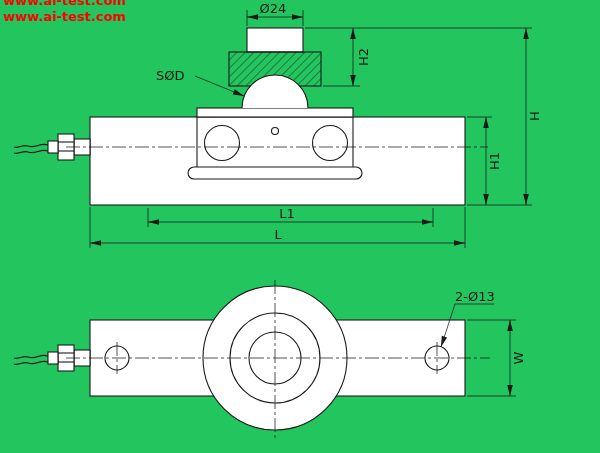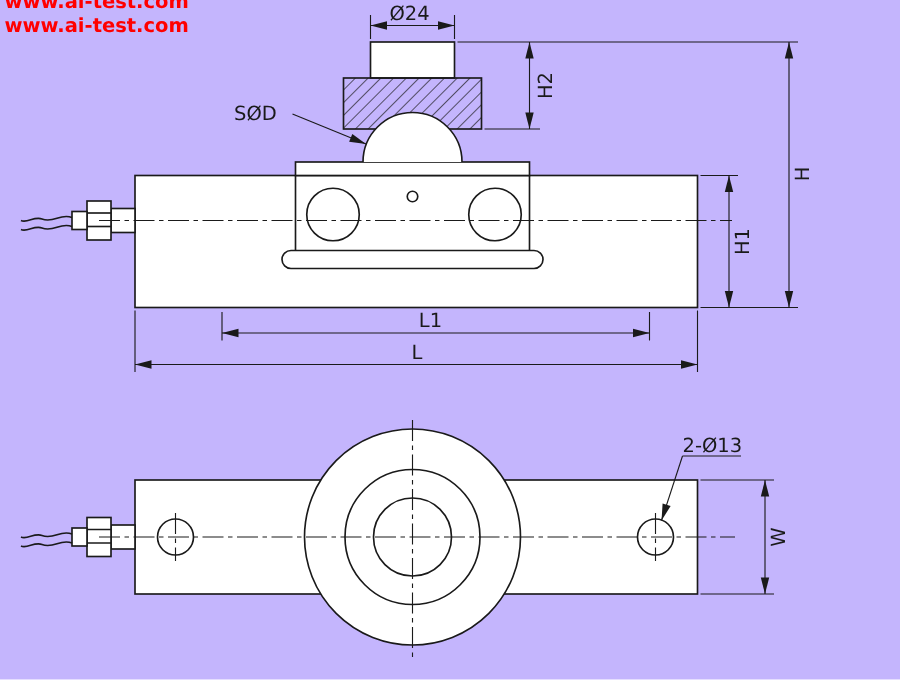--- a/index.html
+++ b/index.html
@@ -1,16 +1,16 @@
 <!DOCTYPE html>
 <html><head>
 <meta charset="utf-8">
 <style>
   html,body{margin:0;padding:0;background:#ffffff;}
-  .canvas{position:relative;width:600px;height:453px;background:#c4b5fd;overflow:hidden;
+  .canvas{position:relative;width:600px;height:453px;background:#22c55e;overflow:hidden;
           font-family:"DejaVu Sans",sans-serif;}
   svg{position:absolute;left:0;top:0;}
   .ol{fill:#ffffff;stroke:#1a1a1a;stroke-width:1.1;}           
   .ln{fill:none;stroke:#1a1a1a;stroke-width:1.1;}              
   .dome{fill:#ffffff;stroke:#1a1a1a;stroke-width:1.1;}
   .hatch{fill:url(#hatch);stroke:#1a1a1a;stroke-width:1.1;}
   .thin{fill:none;stroke:#1a1a1a;stroke-width:0.75;}           
   .dim{fill:none;stroke:#1a1a1a;stroke-width:0.75;}            
   .cl{fill:none;stroke:#1a1a1a;stroke-width:0.75;stroke-dasharray:14 3 3 3;} 
   text.lbl{font:13px "DejaVu Sans",sans-serif;fill:#1a1a1a;}

